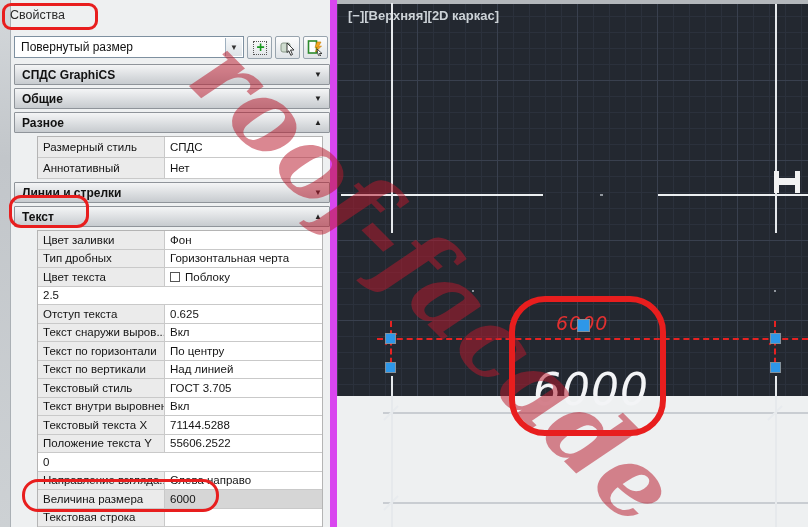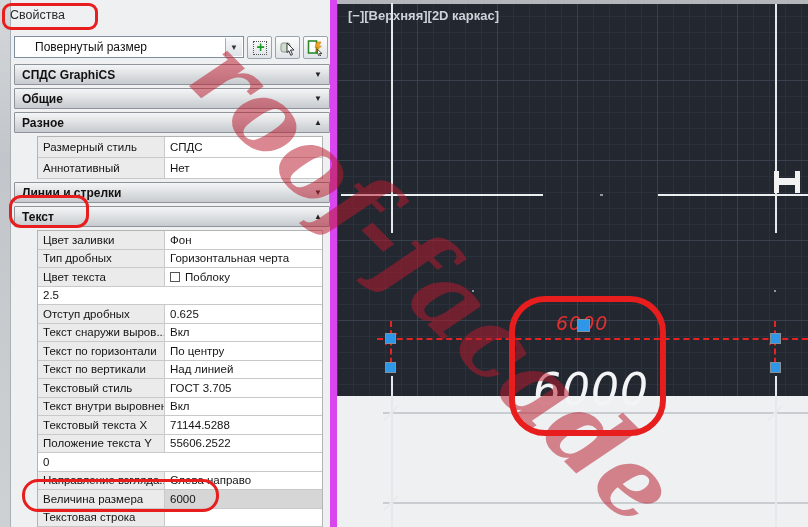--- a/index.html
+++ b/index.html
@@ -8,21 +8,21 @@
 
   
   #panel { position:absolute; left:0; top:0; width:337px; height:527px;
            background:#eef0f1; border-right:7px solid #d946ef; }
   #rail { position:absolute; left:0; top:0; width:11px; height:527px;
           background:linear-gradient(180deg,#d4d8db 0%,#c2c6ca 30%,#cdd1d4 100%);
           border-right:1px solid #aab0b5; }
   #panel-title { position:absolute; left:10px; top:8px; font-size:12.5px; color:#2a2a2a; }
   #selector-row { position:absolute; left:14px; top:36px; width:316px; height:23px; display:flex; }
   #type-select { width:230px; height:22px; background:#fff; border:1px solid #7e90a0;
-                 font-size:12px; color:#111; display:flex; align-items:center; padding-left:20px; position:relative; }
+                 font-size:12px; color:#111; display:flex; align-items:center; padding-left:6px; position:relative; }
   #type-select .dd-arrow { position:absolute; right:1px; top:1px; width:17px; height:18px;
                  background:linear-gradient(#f6f8fa,#dde2e6); border-left:1px solid #9fb0bf;
                  font-size:8px; color:#333; display:flex; align-items:center; justify-content:center; }
   .tbtn { width:25px; height:23px; margin-left:3px; background:linear-gradient(#fdfdfd,#dfe3e7);
           border:1px solid #98a4ae; border-radius:2px; display:flex; align-items:center; justify-content:center; position:relative; }
   .dotted-sq { width:14px; height:14px; border:1px dotted #555; position:relative; }
   .dotted-sq .plus { position:absolute; left:1px; top:-3px; width:12px; height:14px;
           color:#18991f; font-weight:bold; font-size:14px; line-height:16px; text-align:center; }
   #sections { position:absolute; left:14px; top:64px; width:316px; }
   .sec { height:21px; margin-bottom:3px; background:linear-gradient(#f4f5f6,#c7cbcf);
@@ -155,21 +155,21 @@
         <div class="plabel">Цвет текста</div>
         <div class="pvalue">
           <span class="swatch"></span>
           <span>Поблоку</span>
         </div>
       </div>
       <div class="prow">
         <div class="pvalue">2.5</div>
       </div>
       <div class="prow">
-        <div class="plabel">Отступ дробных</div>
+        <div class="plabel">Отступ текста</div>
         <div class="pvalue">0.625</div>
       </div>
       <div class="prow">
         <div class="plabel">Текст снаружи выров...</div>
         <div class="pvalue">Вкл</div>
       </div>
       <div class="prow">
         <div class="plabel">Текст по горизонтали</div>
         <div class="pvalue">По центру</div>
       </div>

